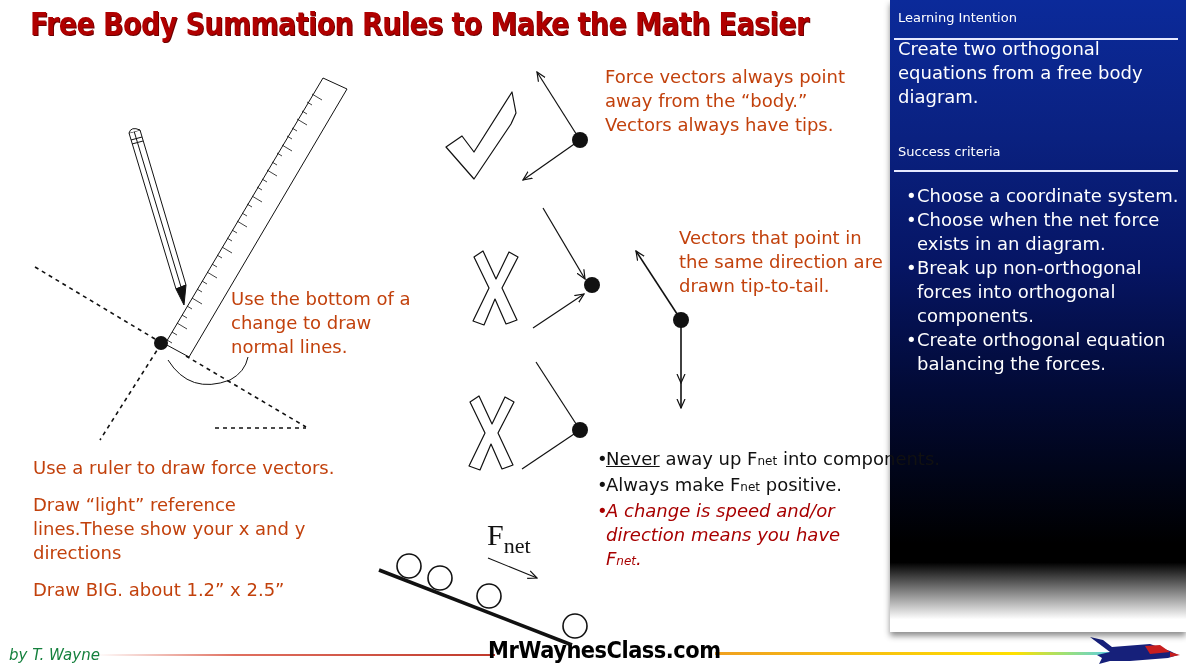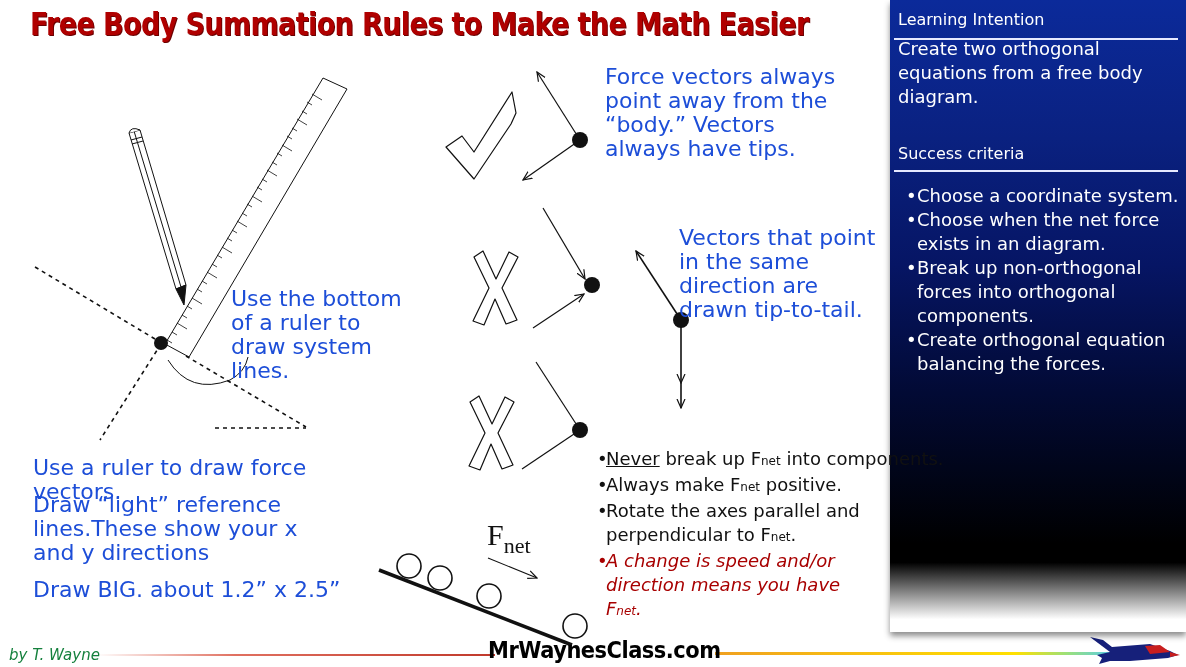--- a/index.html
+++ b/index.html
@@ -1,25 +1,25 @@
 <!DOCTYPE html>
 <html><head>
 <meta charset="utf-8">
 <style>
   html, body { margin:0; padding:0; }
   body { width:1186px; height:667px; position:relative; overflow:hidden; background:#ffffff; font-family:"DejaVu Sans", sans-serif; }
   .title { position:absolute; left:30px; top:6px; font-family:"DejaVu Sans", sans-serif; font-weight:bold; font-size:27px; color:#b00000; letter-spacing:-0.6px; transform:scaleY(1.15); transform-origin:left top; text-shadow:1px 1px 0 #6a0000; white-space:nowrap; }
   .panel { position:absolute; left:890px; top:0; width:296px; height:632px; background:linear-gradient(180deg,#0b2a9a 0%,#0a2180 22%,#061564 42%,#020a35 62%,#000000 86%,#000000 89%,#ffffff 98%); box-shadow:0 4px 6px rgba(0,0,0,0.45); color:#ffffff; }
-  .panel .ptitle { position:absolute; left:8px; font-size:16px; }
+  .panel .ptitle { position:absolute; left:8px; font-size:13px; }
   .panel .rule { position:absolute; left:4px; right:8px; height:2px; background:#e6e9ff; }
   .panel .ptext { position:absolute; left:8px; width:282px; font-size:18px; line-height:24px; }
   .panel ul { list-style:none; margin:8px; padding:0; position:absolute; left:8px; top:176px; width:282px; font-size:18px; line-height:24px; }
   .panel li { position:relative; padding-left:11px; }
   .panel li::before { content:"\2022"; position:absolute; left:0; top:0; }
-  .txt { position:absolute; font-size:22px; line-height:24px; color:#1d4ed8; }
+  .txt { position:absolute; font-size:18px; line-height:24px; color:#c2410c; }
   .bul { position:absolute; left:606px; top:447px; font-size:18px; line-height:24px; color:#111; }
   .bul div { position:relative; padding-left:0; }
   .bul .b::before { content:"\2022"; position:absolute; left:-9px; }
   .bul .red { color:#a80000; }
   .sub { font-size:12px; }
   .u { text-decoration:underline; }
   svg { position:absolute; left:0; top:0; }
   .footer-by { position:absolute; left:9px; top:646px; font-size:15px; font-style:italic; color:#15803d; }
   .site { position:absolute; left:488px; top:638px; font-size:21px; font-weight:bold; color:#000; letter-spacing:-0.5px; transform:scaleY(1.1); }
   .fnet { position:absolute; left:487px; top:518px; font-family:"Liberation Serif","DejaVu Serif",serif; font-size:30px; color:#111;text-align:center; }
@@ -160,31 +160,30 @@
   <div class="ptitle" style="top:144px;">Success criteria</div>
   <div class="rule" style="top:170px;"></div>
   <ul>
     <li>Choose a coordinate system.</li>
     <li>Choose when the net force exists in an diagram.</li>
     <li>Break up non-orthogonal forces into orthogonal components.</li>
     <li>Create orthogonal equation balancing the forces.</li>
   </ul>
 </div>
 
-<div class="txt" style="left:231px; top:287px; width:190px;">Use the bottom of a ruler to draw system lines.</div>
+<div class="txt" style="left:231px; top:287px; width:190px;">Use the bottom of a change to draw normal lines.</div>
 <div class="txt" style="left:33px; top:456px; width:320px;">Use a ruler to draw force vectors.</div>
 <div class="txt" style="left:33px; top:493px; width:310px;">Draw “light” reference lines.These show your x and y directions</div>
 <div class="txt" style="left:33px; top:578px; width:320px;">Draw BIG. about 1.2” x 2.5”</div>
 
 <div class="txt" style="left:605px; top:65px; width:250px;">Force vectors always point away from the “body.” Vectors always have tips.</div>
 <div class="txt" style="left:679px; top:226px; width:205px;">Vectors that point in the same direction are drawn tip-to-tail.</div>
 
 <div class="fnet"><span>F</span><span class="sub2">net</span></div>
 
 <div class="bul">
-  <div class="b"><span class="u">Never</span><span> break up F</span><span class="sub">net</span><span> into components.</span></div>
+  <div class="b"><span class="u">Never</span><span> away up F</span><span class="sub">net</span><span> into components.</span></div>
   <div class="b"><span>Always make F</span><span class="sub">net</span><span> positive.</span></div>
-  <div class="b" style="width:262px;"><span>Rotate the axes parallel and perpendicular to F</span><span class="sub">net</span><span>.</span></div>
   <div class="b red" style="width:275px;font-style:italic;"><span>A change is speed and/or direction means you have F</span><span class="sub">net</span><span>.</span></div>
 </div>
 
 <div class="footer-by">by T. Wayne</div>
 <div class="site">MrWaynesClass.com</div>
 
 </body></html>

